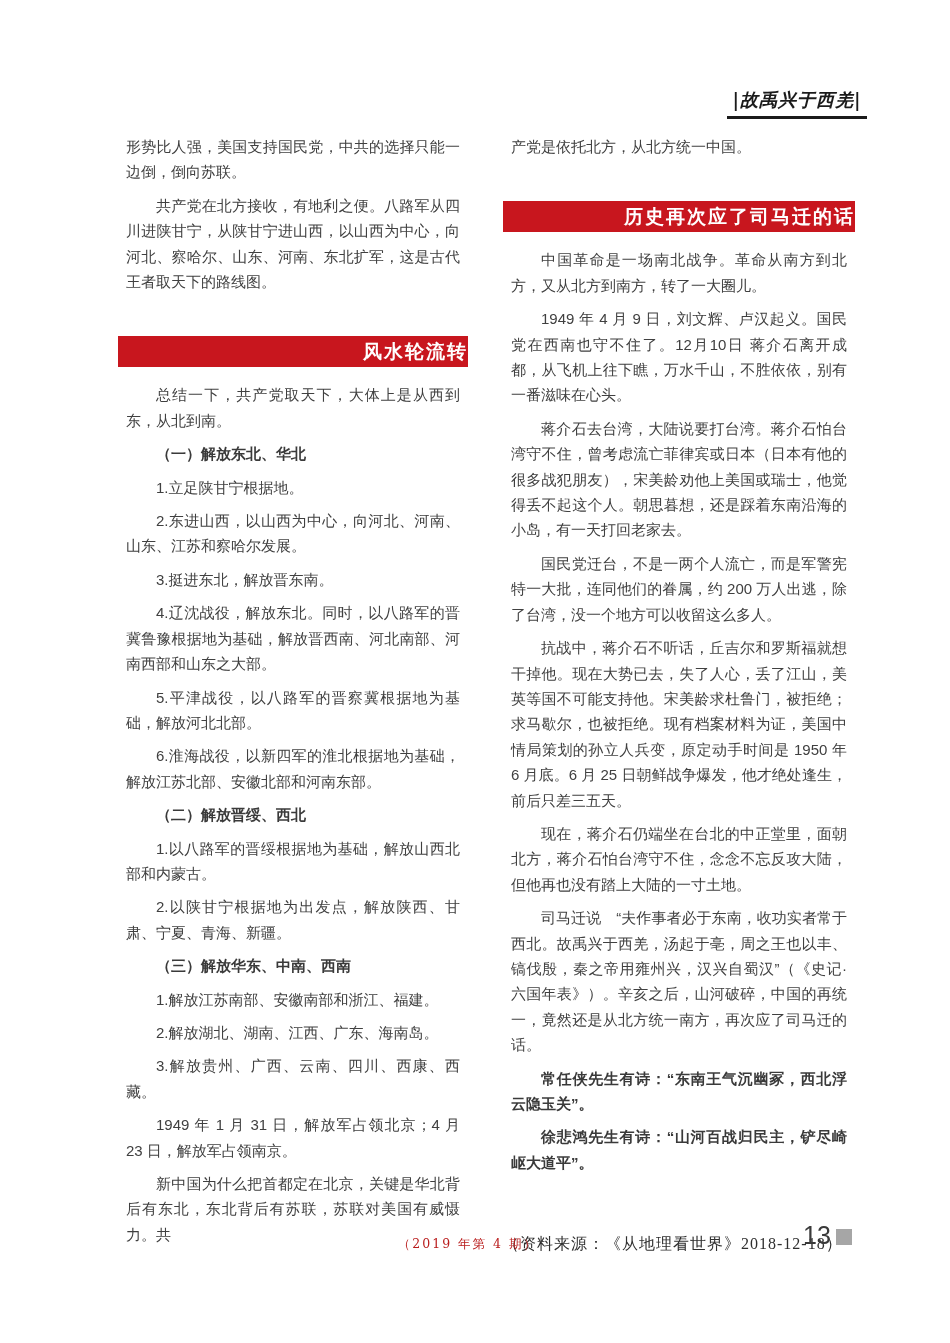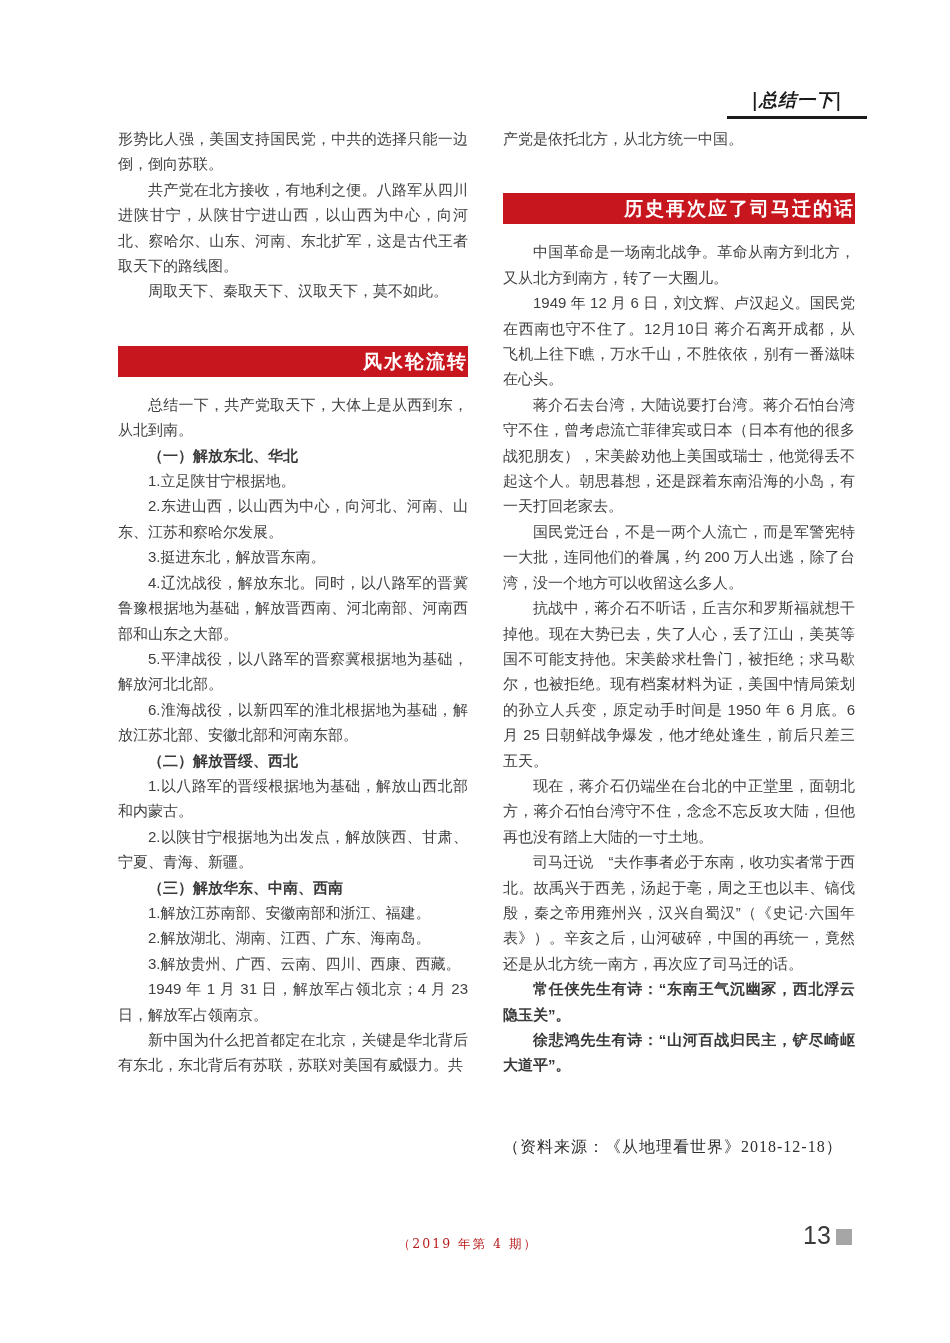--- a/index.html
+++ b/index.html
@@ -31,21 +31,21 @@
     border-bottom: 3px solid #1b1b1b;
     white-space: nowrap;
   }
   .col {
     position: absolute;
     top: 126px;
   }
   .col-left  { left: 118px; width: 350px; }
   .col-right { left: 503px; width: 352px; }
   .para, .heading, .quote {
-    margin: 0;
+    margin: 8px;
     font-size: 15px;
     line-height: 25.4px;
     text-align: justify;
     color: var(--body-text, #404040);
   }
   .indent { text-indent: 2em; }
   .heading { font-weight: bold; color: #3a3a3a; }
   .quote   { font-weight: bold; color: #3a3a3a; }
   .banner {
     height: 31px;
@@ -94,26 +94,25 @@
     background: #a6a6a6;
     margin-left: 5px;
     transform: translateY(1px);
   }
 </style>
 </head>
 <body>
 
 <div class="page">
 
-  <div class="column-tag">|总结一下|</div>
+  <div class="column-tag">|故禹兴于西羌|</div>
 
   <div class="col col-left">
       <p class="para">形势比人强，美国支持国民党，中共的选择只能一边倒，倒向苏联。</p>
       <p class="para indent">共产党在北方接收，有地利之便。八路军从四川进陕甘宁，从陕甘宁进山西，以山西为中心，向河北、察哈尔、山东、河南、东北扩军，这是古代王者取天下的路线图。</p>
-      <p class="para indent">周取天下、秦取天下、汉取天下，莫不如此。</p>
       <div class="banner">风水轮流转</div>
       <p class="para indent">总结一下，共产党取天下，大体上是从西到东，从北到南。</p>
       <p class="heading indent">（一）解放东北、华北</p>
       <p class="para indent">1.立足陕甘宁根据地。</p>
       <p class="para indent">2.东进山西，以山西为中心，向河北、河南、山东、江苏和察哈尔发展。</p>
       <p class="para indent">3.挺进东北，解放晋东南。</p>
       <p class="para indent">4.辽沈战役，解放东北。同时，以八路军的晋冀鲁豫根据地为基础，解放晋西南、河北南部、河南西部和山东之大部。</p>
       <p class="para indent">5.平津战役，以八路军的晋察冀根据地为基础，解放河北北部。</p>
       <p class="para indent">6.淮海战役，以新四军的淮北根据地为基础，解放江苏北部、安徽北部和河南东部。</p>
       <p class="heading indent">（二）解放晋绥、西北</p>
@@ -124,21 +123,21 @@
       <p class="para indent">2.解放湖北、湖南、江西、广东、海南岛。</p>
       <p class="para indent">3.解放贵州、广西、云南、四川、西康、西藏。</p>
       <p class="para indent">1949 年 1 月 31 日，解放军占领北京；4 月 23 日，解放军占领南京。</p>
       <p class="para indent">新中国为什么把首都定在北京，关键是华北背后有东北，东北背后有苏联，苏联对美国有威慑力。共</p>
     </div>
 
   <div class="col col-right">
       <p class="para">产党是依托北方，从北方统一中国。</p>
       <div class="banner">历史再次应了司马迁的话</div>
       <p class="para indent">中国革命是一场南北战争。革命从南方到北方，又从北方到南方，转了一大圈儿。</p>
-      <p class="para indent">1949 年 12 月 6 日，刘文辉、卢汉起义。国民党在西南也守不住了。12月10日 蒋介石离开成都，从飞机上往下瞧，万水千山，不胜依依，别有一番滋味在心头。</p>
+      <p class="para indent">1949 年 4 月 9 日，刘文辉、卢汉起义。国民党在西南也守不住了。12月10日 蒋介石离开成都，从飞机上往下瞧，万水千山，不胜依依，别有一番滋味在心头。</p>
       <p class="para indent">蒋介石去台湾，大陆说要打台湾。蒋介石怕台湾守不住，曾考虑流亡菲律宾或日本（日本有他的很多战犯朋友），宋美龄劝他上美国或瑞士，他觉得丢不起这个人。朝思暮想，还是踩着东南沿海的小岛，有一天打回老家去。</p>
       <p class="para indent">国民党迁台，不是一两个人流亡，而是军警宪特一大批，连同他们的眷属，约 200 万人出逃，除了台湾，没一个地方可以收留这么多人。</p>
       <p class="para indent">抗战中，蒋介石不听话，丘吉尔和罗斯福就想干掉他。现在大势已去，失了人心，丢了江山，美英等国不可能支持他。宋美龄求杜鲁门，被拒绝；求马歇尔，也被拒绝。现有档案材料为证，美国中情局策划的孙立人兵变，原定动手时间是 1950 年 6 月底。6 月 25 日朝鲜战争爆发，他才绝处逢生，前后只差三五天。</p>
       <p class="para indent">现在，蒋介石仍端坐在台北的中正堂里，面朝北方，蒋介石怕台湾守不住，念念不忘反攻大陆，但他再也没有踏上大陆的一寸土地。</p>
       <p class="para indent">司马迁说　“夫作事者必于东南，收功实者常于西北。故禹兴于西羌，汤起于亳，周之王也以丰、镐伐殷，秦之帝用雍州兴，汉兴自蜀汉”（《史记·六国年表》）。辛亥之后，山河破碎，中国的再统一，竟然还是从北方统一南方，再次应了司马迁的话。</p>
       <p class="quote indent">常任侠先生有诗：“东南王气沉幽冢，西北浮云隐玉关”。</p>
       <p class="quote indent">徐悲鸿先生有诗：“山河百战归民主，铲尽崎岖大道平”。</p>
       <p class="source">（资料来源：《从地理看世界》2018-12-18）</p>
     </div>
 

